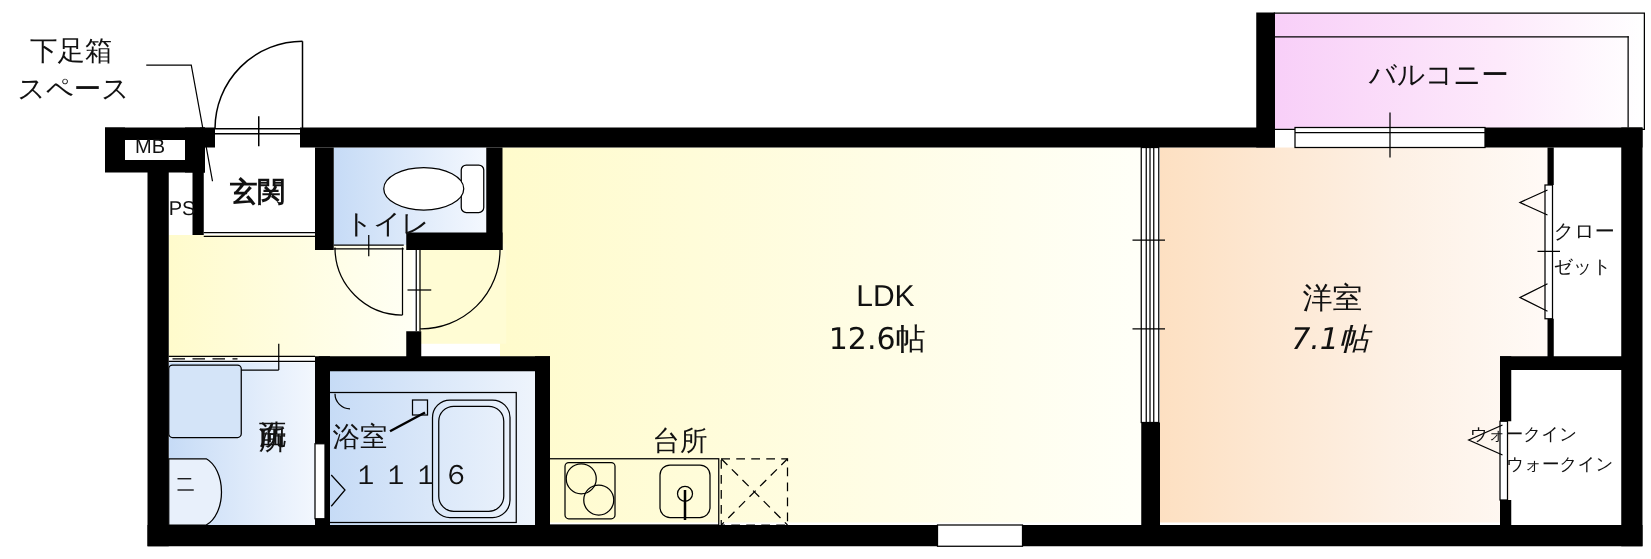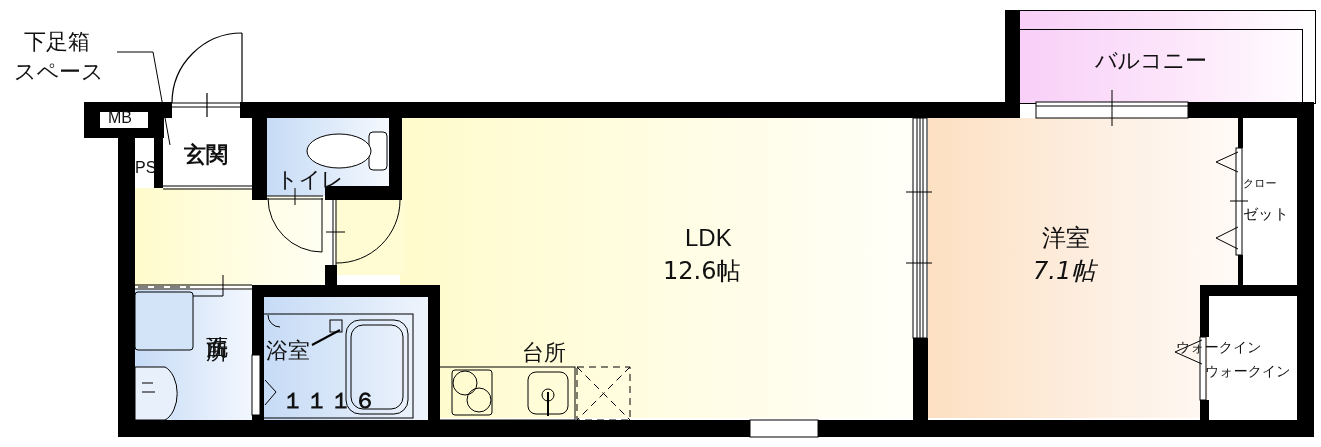--- a/index.html
+++ b/index.html
@@ -179,28 +179,28 @@
 
 <div class="lbl lbl-md" style="left:24px;top:31px;">下足箱</div>
 <div class="lbl lbl-md" style="left:14px;top:61px;">スペース</div>
 <div class="lbl lbl-sm" style="left:108px;top:110px;font-size:16px;">MB</div>
 <div class="lbl lbl-sm" style="left:135px;top:160px;font-size:16px;">PS</div>
 
 <div class="lbl lbl-md" style="left:184px;top:144px;font-weight:bold;">玄関</div>
 <div class="lbl lbl-md" style="left:276px;top:144px;margin-top:25px;">トイレ</div>
 <div class="lbl lbl-md vert" style="left:206px;top:318px;">洗面所</div>
 <div class="lbl lbl-md" style="left:266px;top:340px;">浴室</div>
-<div class="lbl lbl-md" style="left:282px;top:390px;letter-spacing:2px;font-weight:bold;">１１１６</div>
+<div class="lbl lbl-md" style="left:282px;top:370px;letter-spacing:2px;">１１１６</div>
 <div class="lbl lbl-md" style="left:522px;top:342px;font-family:Liberation Serif, serif;">台所</div>
 
 <div class="lbl lbl-lg" style="left:685px;top:226px;font-family:'Liberation Sans Narrow','Liberation Sans',sans-serif;">LDK</div>
 <div class="lbl lbl-lg" style="left:663px;top:259px;">12.6帖</div>
 
 <div class="lbl lbl-lg" style="left:1042px;top:226px;">洋室</div>
 <div class="lbl lbl-lg" style="left:1033px;top:259px;font-style:italic;">7.1帖</div>
 
 <div class="lbl lbl-md" style="left:1095px;top:50px;">バルコニー</div>
 
-<div class="lbl lbl-sm" style="left:1243px;top:178px;font-size:11px;">クロー</div>
+<div class="lbl lbl-sm" style="left:1243px;top:178px;font-size:16px;">クロー</div>
 <div class="lbl lbl-sm" style="left:1243px;top:206px;font-size:15px;">ゼット</div>
 
 <div class="lbl lbl-sm" style="left:1176px;top:340px;font-size:14px;">ウォークイン</div>
 <div class="lbl lbl-sm" style="left:1205px;top:364px;font-size:14px;">ウォークイン</div>
 
 </body></html>

